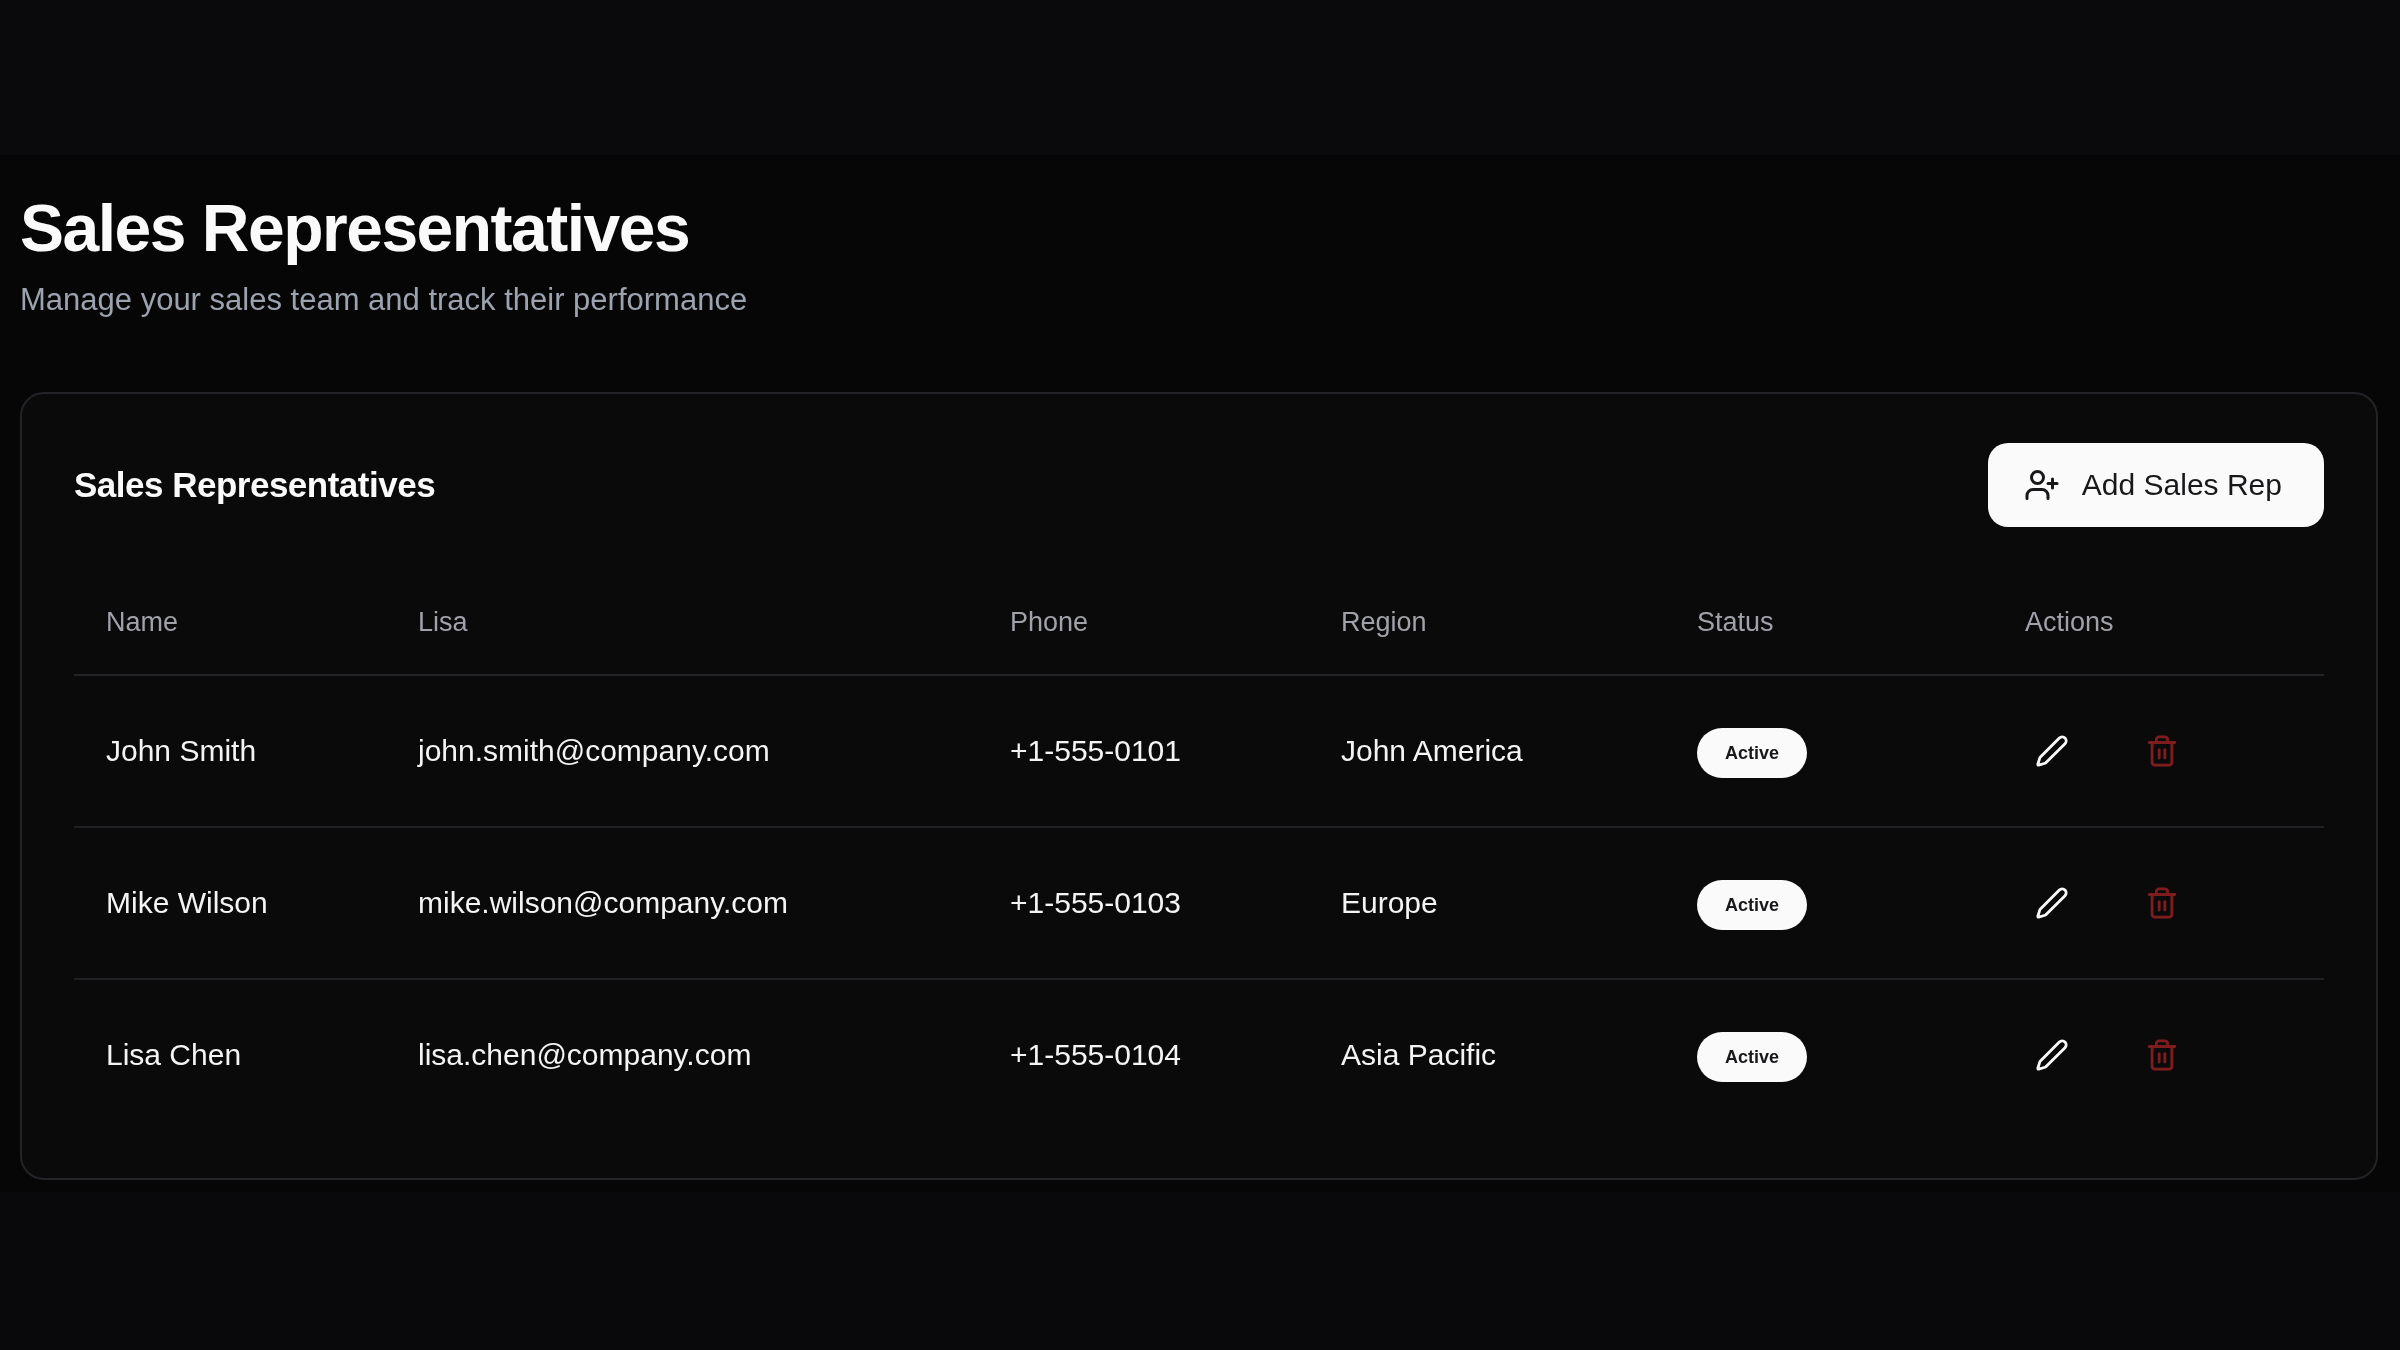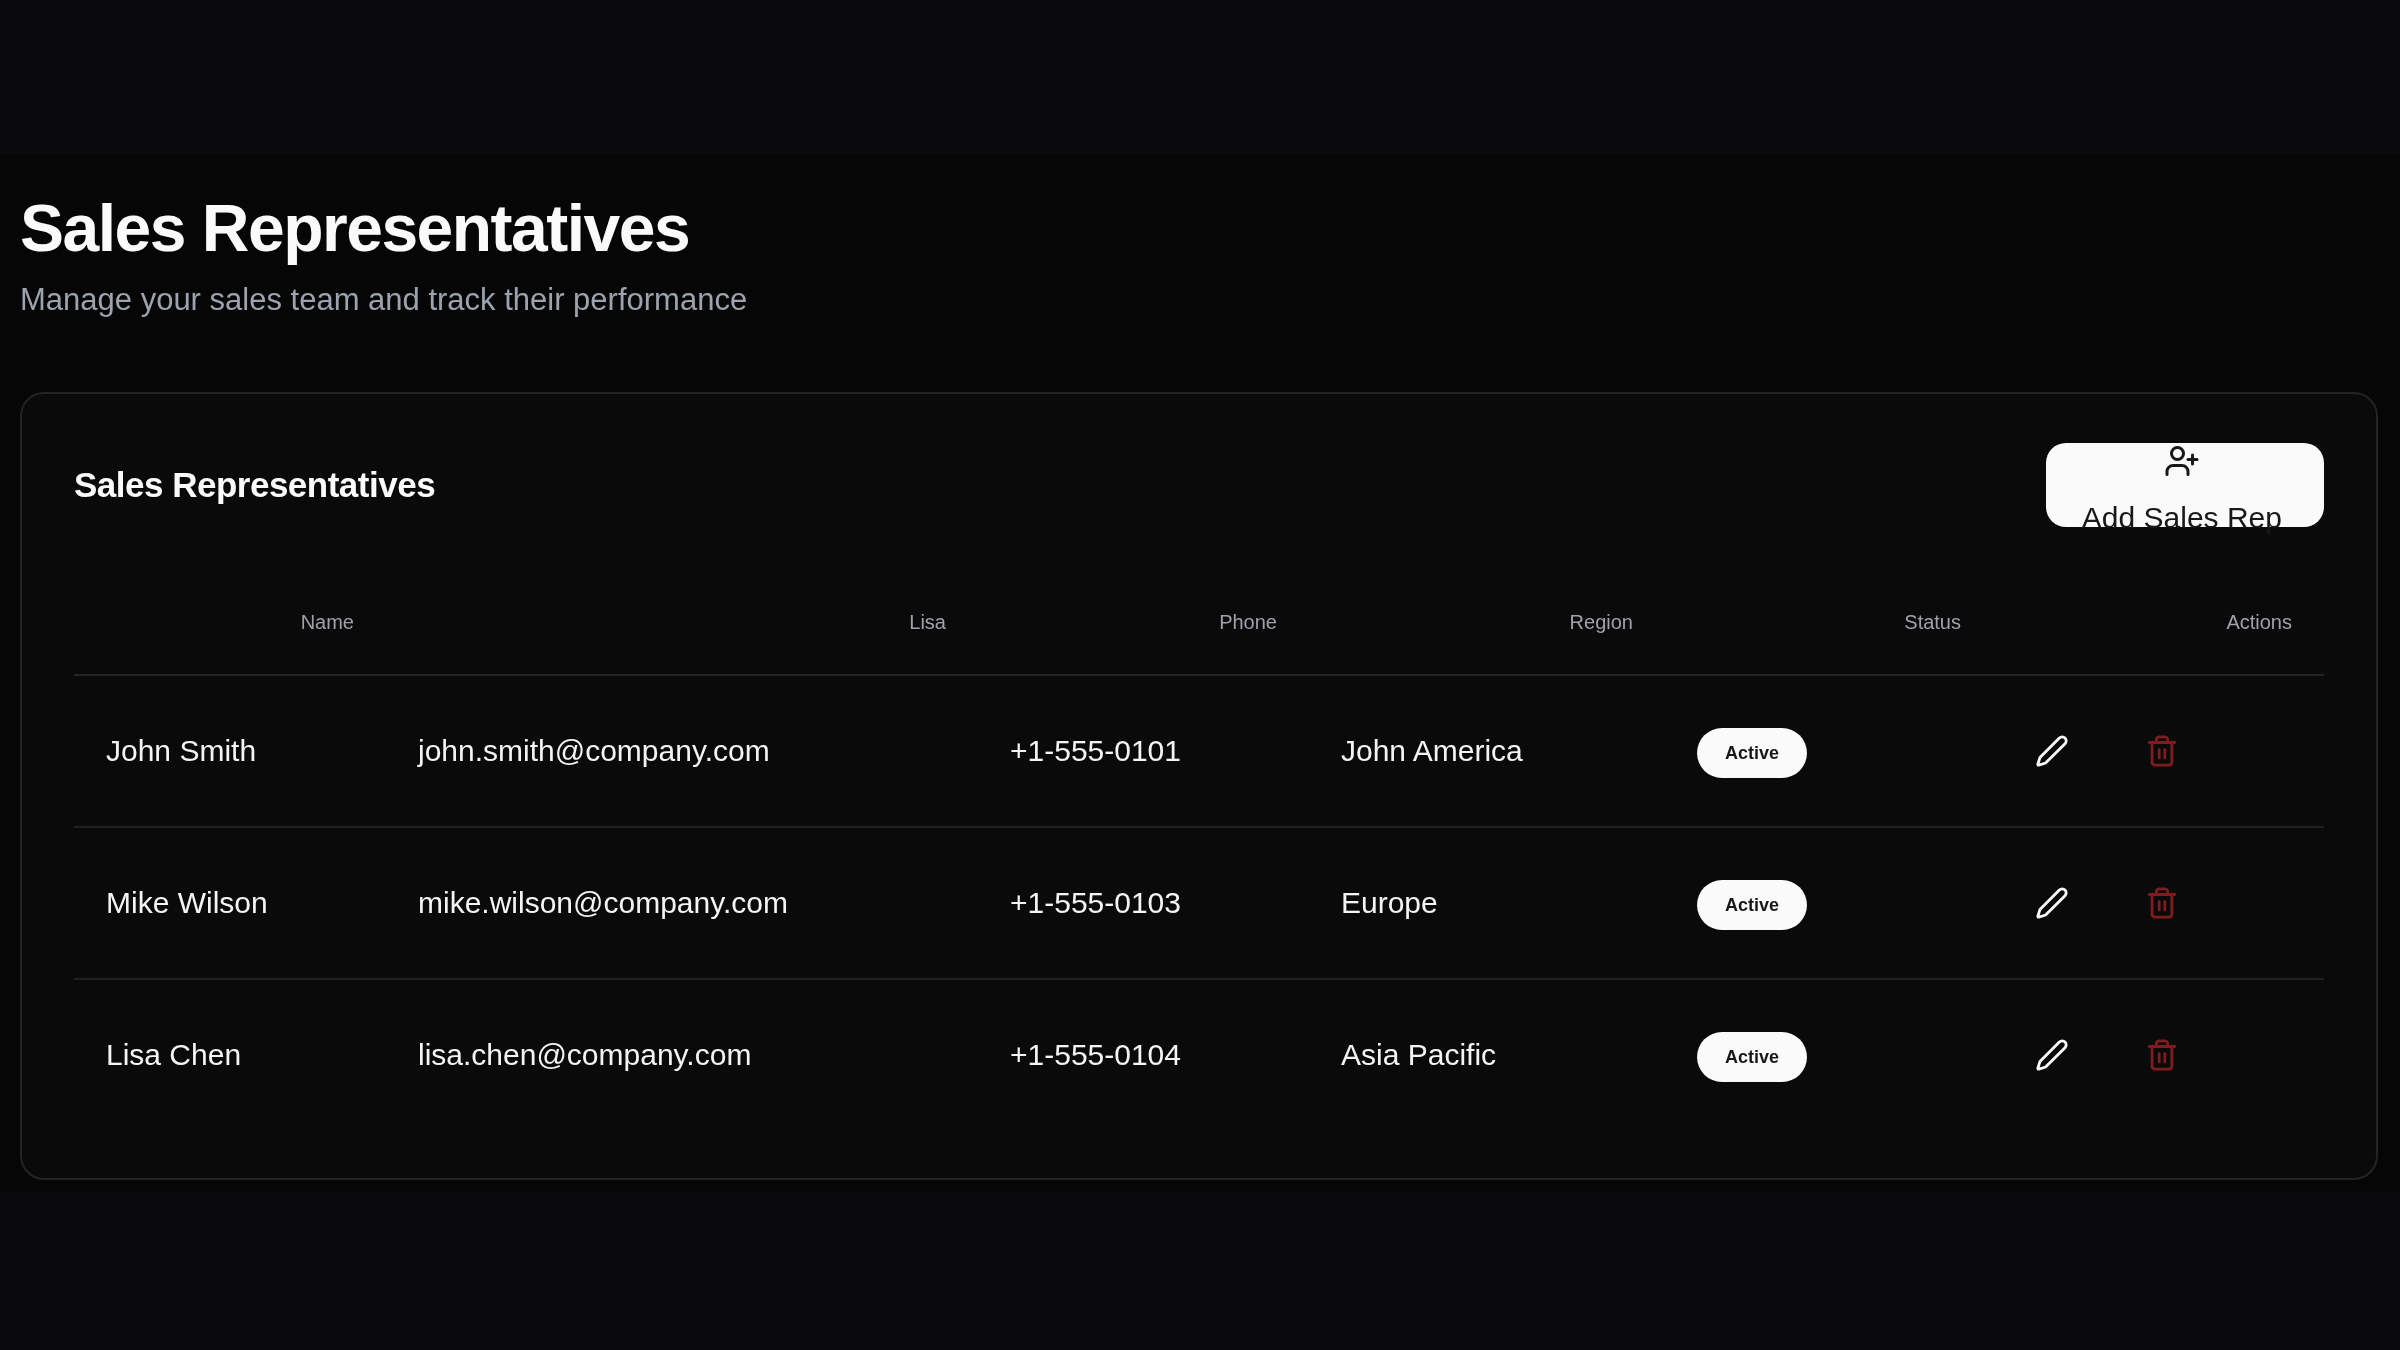--- a/index.html
+++ b/index.html
@@ -41,33 +41,32 @@
   }
   .card-title { font-size: 35px; font-weight: 700; letter-spacing: -0.5px; color: #fafafa; }
 
   .add-btn {
     display: inline-flex; align-items: center; gap: 22px;
     background: #fafafa; color: #18181b;
     border: none; border-radius: 20px;
     height: 84px; padding: 0 42px 0 36px;
     font-family: inherit; font-size: 30px; font-weight: 500;
     cursor: pointer;
-    flex-direction: column;
   }
   .add-btn svg { width: 36px; height: 36px; stroke: #18181b; }
 
   table { border-collapse: collapse; width: 100%; margin-top: 40px; table-layout: fixed; }
   col.c-name   { width: 312px; }
   col.c-email  { width: 592px; }
   col.c-phone  { width: 331px; }
   col.c-region { width: 356px; }
   col.c-status { width: 328px; }
 
   thead th {
-    text-align: right; font-size: 20px; font-weight: 500; color: #a1a1aa;
+    text-align: left; font-size: 27px; font-weight: 500; color: #a1a1aa;
     padding: 36px 32px 34px 32px; line-height: 36px;
     border-bottom: 2px solid #232328;
   }
   tbody td {
     font-size: 30px; line-height: 48px; color: #f4f4f5;
     padding: 48px 32px; vertical-align: middle;
     border-bottom: 2px solid #1f1f24;
     white-space: nowrap; overflow: hidden;
   }
   tbody tr:last-child td { border-bottom: none; }

